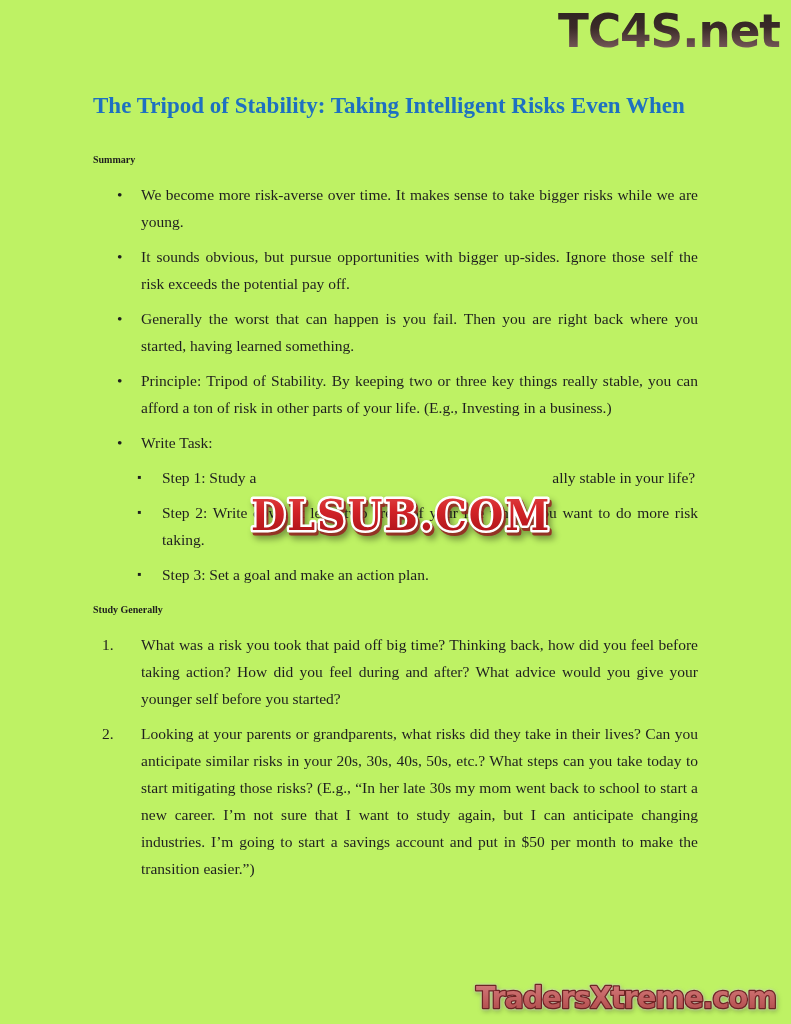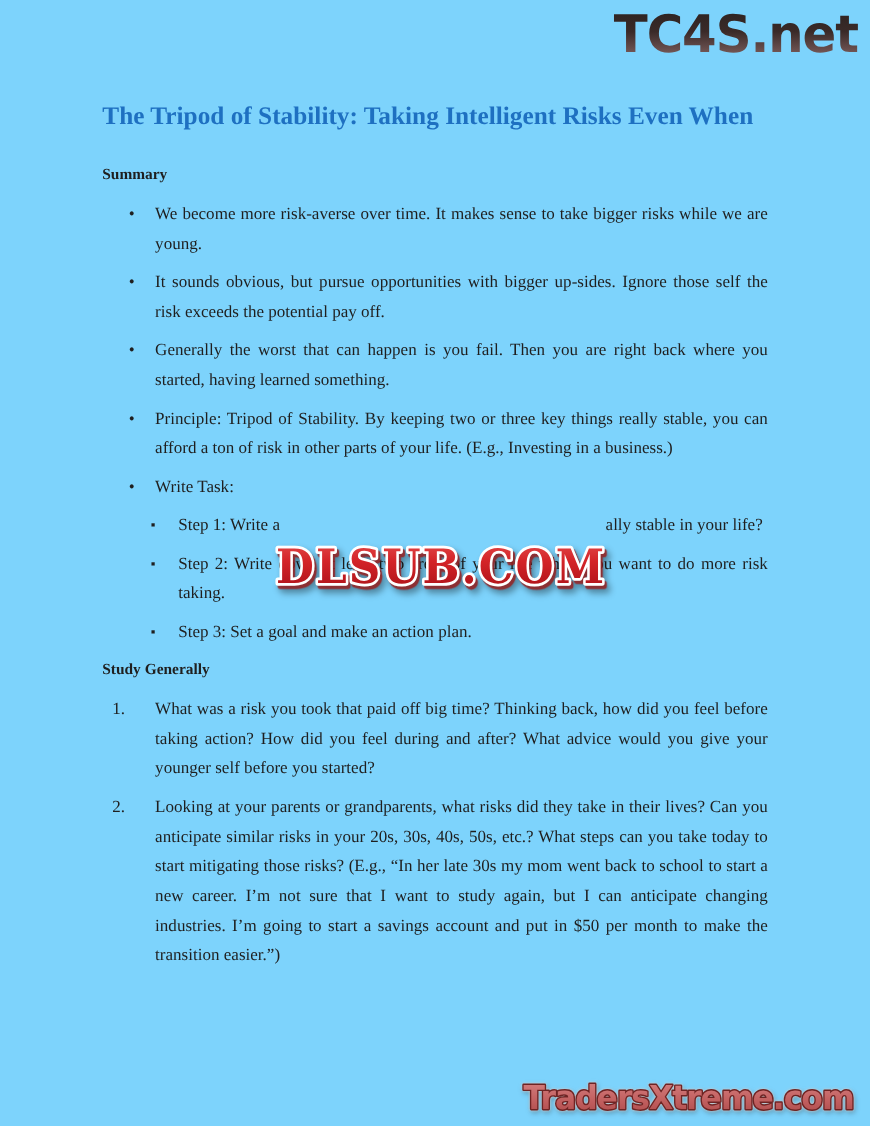--- a/index.html
+++ b/index.html
@@ -1,19 +1,19 @@
 <!DOCTYPE html>
 <html><head>
 <meta charset="utf-8">
 <style>
   html,body{margin:0;padding:0;background:#ffffff;}
   .page{
     position:relative;
     width:791px;height:1024px;
-    background:#7dd3fc;
+    background:#bef264;
     overflow:hidden;
     font-family:"Liberation Serif", serif;
     color:#1f1f1f;
   }
   .logo-top{position:absolute;top:1px;right:4px;}
   .logo-bottom{
     position:absolute;bottom:4px;right:6px;
     filter:drop-shadow(0 0 1.5px #d8d8d8) drop-shadow(1px 2px 2px rgba(0,0,0,0.25));
   }
   .watermark{
@@ -21,21 +21,21 @@
     filter:drop-shadow(2px 3px 0px rgba(150,32,32,0.85)) drop-shadow(3px 4px 3px rgba(0,0,0,0.38));
   }
   .content{margin:0 93px;}
   .title{
     margin:86px 0 20px 0;
     font-size:23px;font-weight:bold;line-height:40px;
     color:#1e70c1;
   }
   .title span{display:block;}
   .heading{
-    font-size:14px;font-weight:bold;line-height:27px;
+    font-size:10px;font-weight:bold;line-height:27px;
     margin-bottom:8px;
   }
   .item{
     position:relative;
     font-size:15.5px;line-height:27px;
     text-align:justify;
     margin-bottom:8px;
     padding-left:48px;
   }
   .item .marker{position:absolute;left:24px;top:0;text-align:left;}
@@ -87,21 +87,21 @@
       <span class="marker">•</span>
       <span>Principle: Tripod of Stability. By keeping two or three key things really stable, you can afford a ton of risk in other parts of your life. (E.g., Investing in a business.)</span>
     </div>
     <div class="item">
       <span class="marker">•</span>
       <span>Write Task:</span>
     </div>
 
     <div class="item sub noj">
       <span class="marker">▪</span>
-      <span>Step 1: Write a</span><span class="wm-gap"></span><span>ally stable in your life?</span>
+      <span>Step 1: Study a</span><span class="wm-gap"></span><span>ally stable in your life?</span>
     </div>
     <div class="item sub">
       <span class="marker">▪</span>
       <span>Step 2: Write down at least two areas of your life where you want to do more risk taking.</span>
     </div>
     <div class="item sub">
       <span class="marker">▪</span>
       <span>Step 3: Set a goal and make an action plan.</span>
     </div>
 

